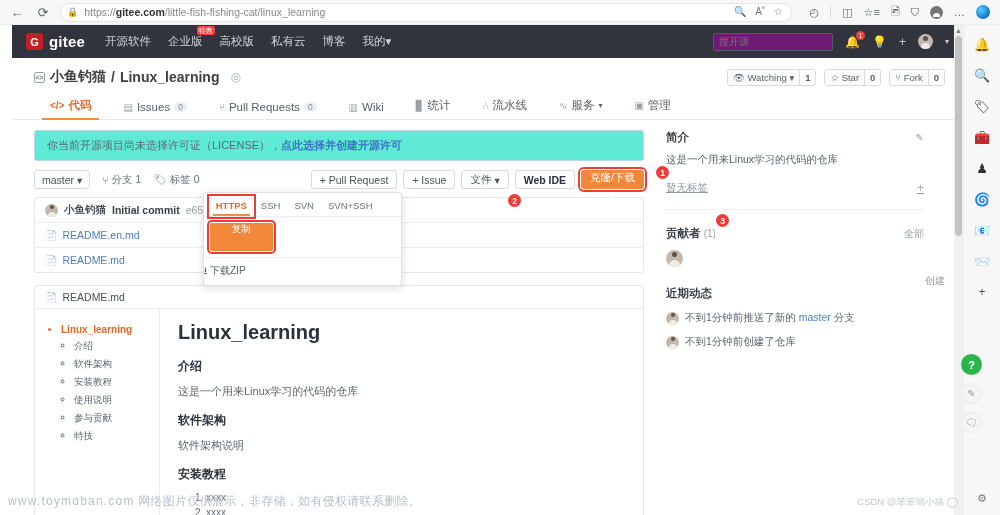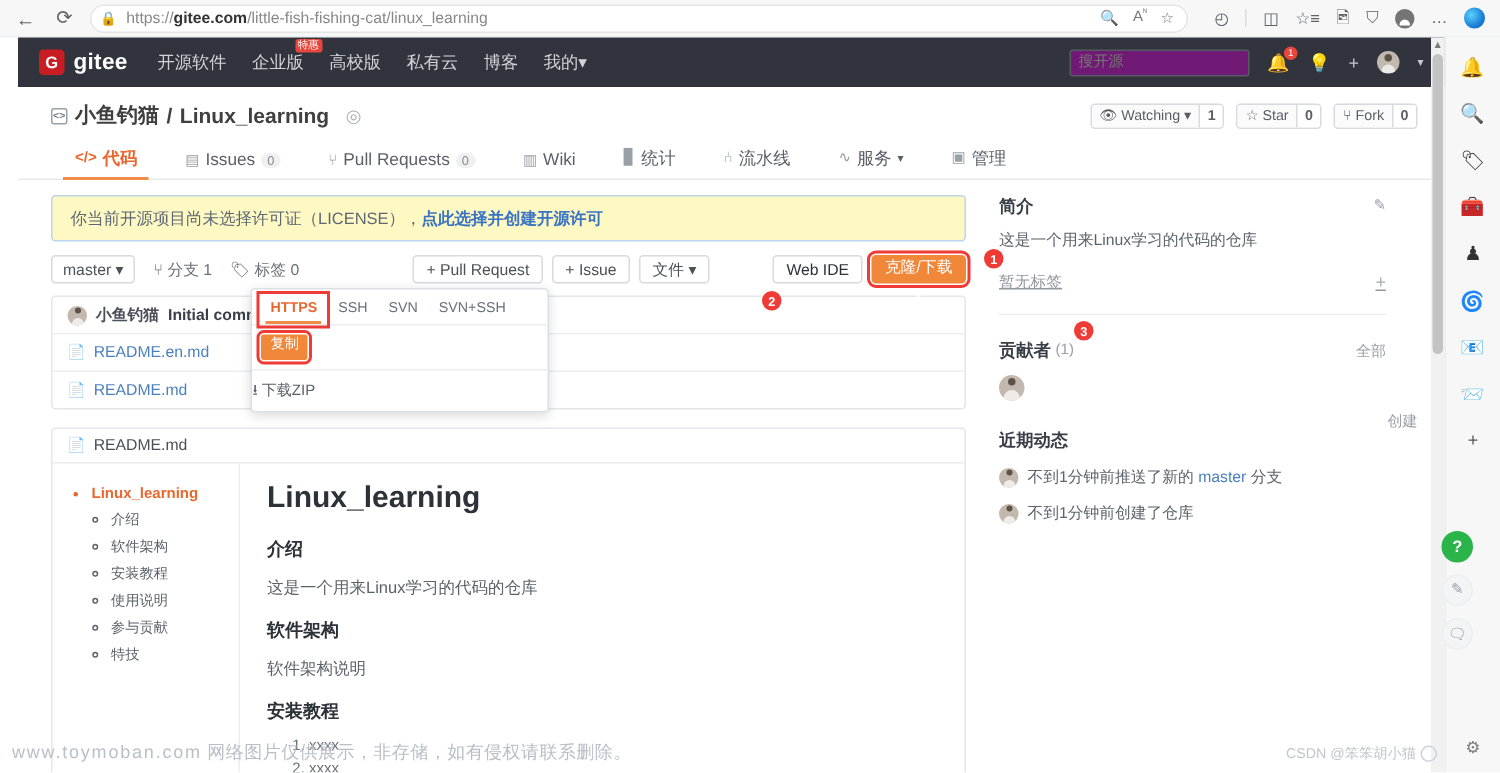--- a/index.html
+++ b/index.html
@@ -95,36 +95,36 @@
   .tab .cnt { background:#eef0f2; color:#868c94; border-radius:8px; font-size:8.5px; padding:0 4px; }
   .tab-ico { font-size:10px; color:#9aa0a8; }
   .tab.active .tab-ico { color:#e8672e; }
 
   
   .main { display:flex; padding:0; }
   .col-left { width:640px; padding:10px 8px 0 22px; }
   .col-right { width:290px; padding:10px 18px 0 14px; }
 
   .license-bar {
-    border:1px solid #bcd4ec; background:#fef9c3; border-radius:3px;
+    border:1px solid #bcd4ec; background:#5eead4; border-radius:3px;
     padding:7px 12px; font-size:11px; color:#5d6874; margin-bottom:9px;
   }
   .license-bar a { color:#3b74c4; font-weight:700; text-decoration:none;}
 
   .toolbar { display:flex; align-items:center; gap:0; margin-bottom:8px;}
   .tb-left { display:flex; align-items:center; gap:12px; }
   .mini-btn {
     height:19px; border:1px solid #d9dade; border-radius:3px; background:#fff;
     font-size:10.5px; color:#4d5259; display:flex; align-items:center; padding:0 7px; cursor:default;
   }
   .meta-txt { font-size:10.5px; color:#6a7078; display:flex; align-items:center; gap:3px;}
   .tb-right { margin-left:auto; display:flex; align-items:center; gap:6px; position:relative;}
   .btn-wide { height:19px; border:1px solid #d9dade; border-radius:3px; background:#fff;
     font-size:10.5px; color:#4d5259; display:flex;align-items:center; padding:0 8px;}
-  .btn-wide.bold { font-weight:400; color:#2b3039;margin-left:36px;}
+  .btn-wide.bold { font-weight:700; color:#2b3039;}
   .btn-clone {
     height:19px; background:#f18739; border:1px solid #f18739; color:#fff; border-radius:3px;
     font-size:10.5px; display:flex; align-items:center; padding:0 8px; gap:5px;
   }
   .redbox { outline:2px solid #ef3b36; outline-offset:1px;flex-direction:column; }
 
   
   .file-box { border:1px solid #e4e6e9; border-radius:3px; }
   .commit-row { display:flex; align-items:center; gap:6px; padding:5px 10px; border-bottom:1px solid #eceef0; font-size:10.5px;}
   .av-s { width:13px;height:13px;border-radius:50%;background:#c2b8ae;position:relative;overflow:hidden;display:inline-block;}
@@ -145,22 +145,22 @@
     position:absolute; top:22px; left:-108px; width:199px; background:#fff;
     border:1px solid #dcdfe3; border-radius:3px; box-shadow:0 2px 8px rgba(0,0,0,.14); z-index:30;
   }
   .clone-tabs { display:flex; align-items:center; padding:4px 6px 0; border-bottom:1px solid #ebedf0; gap:2px;}
   .clone-tab { font-size:9.5px; color:#6c727a; padding:3px 6px 5px; position:relative;}
   .clone-tab.active { color:#e8672e; font-weight:700;}
   .clone-tab.active:after{content:"";position:absolute;left:3px;right:3px;bottom:0;height:2px;background:#f08c45;}
   .clone-url-row { display:flex; align-items:center; padding:6px; gap:4px;}
   .clone-url { flex:1; height:17px; border:1px solid #dfe2e6; border-radius:2px;
     font-size:8.5px; color:#9aa0a8; padding:0 4px; line-height:15px; overflow:hidden; white-space:nowrap;}
-  .clone-copy { height:17px; background:#f18739; color:#fff; font-size:9.5px; border-radius:2px;
-    display:flex;align-items:center;padding:0 6px;font-family:Liberation Serif, serif;}
+  .clone-copy { height:28px; background:#f18739; color:#fff; font-size:9.5px; border-radius:2px;
+    display:flex;align-items:center;padding:0 22px;font-family:Liberation Serif, serif;}
   .clone-zip { border-top:1px solid #ebedf0; text-align:left; font-size:10px; color:#5a6068; padding:5px 0;}
 
   
   .readme { margin-top:12px; border:1px solid #e4e6e9; border-radius:3px; }
   .readme-head { padding:5px 10px; border-bottom:1px solid #e9ebee; font-size:10.5px; color:#4a4f57;
     display:flex; align-items:center; gap:5px;}
   .readme-body { display:flex; }
   .toc { width:125px; padding:10px 6px 10px 14px; border-right:1px solid #eceef0; }
   .toc ul { margin:0; padding-left:12px; }
   .toc li { font-size:9.5px; color:#5c6views; margin:5px 0; color:#5c636b;}

